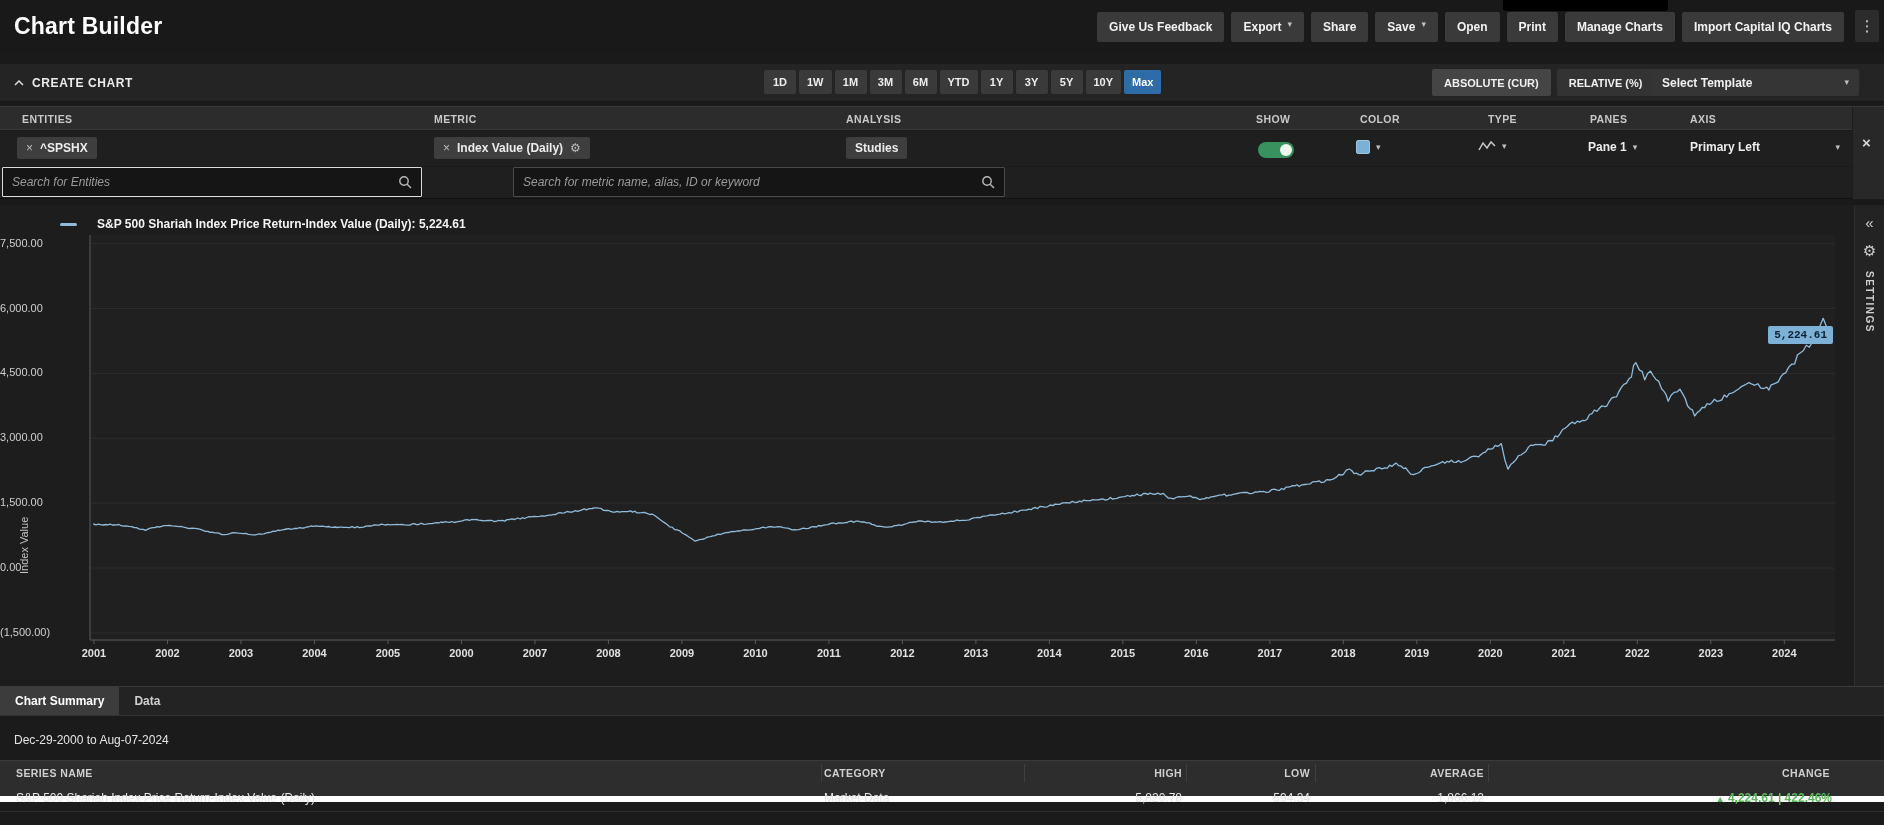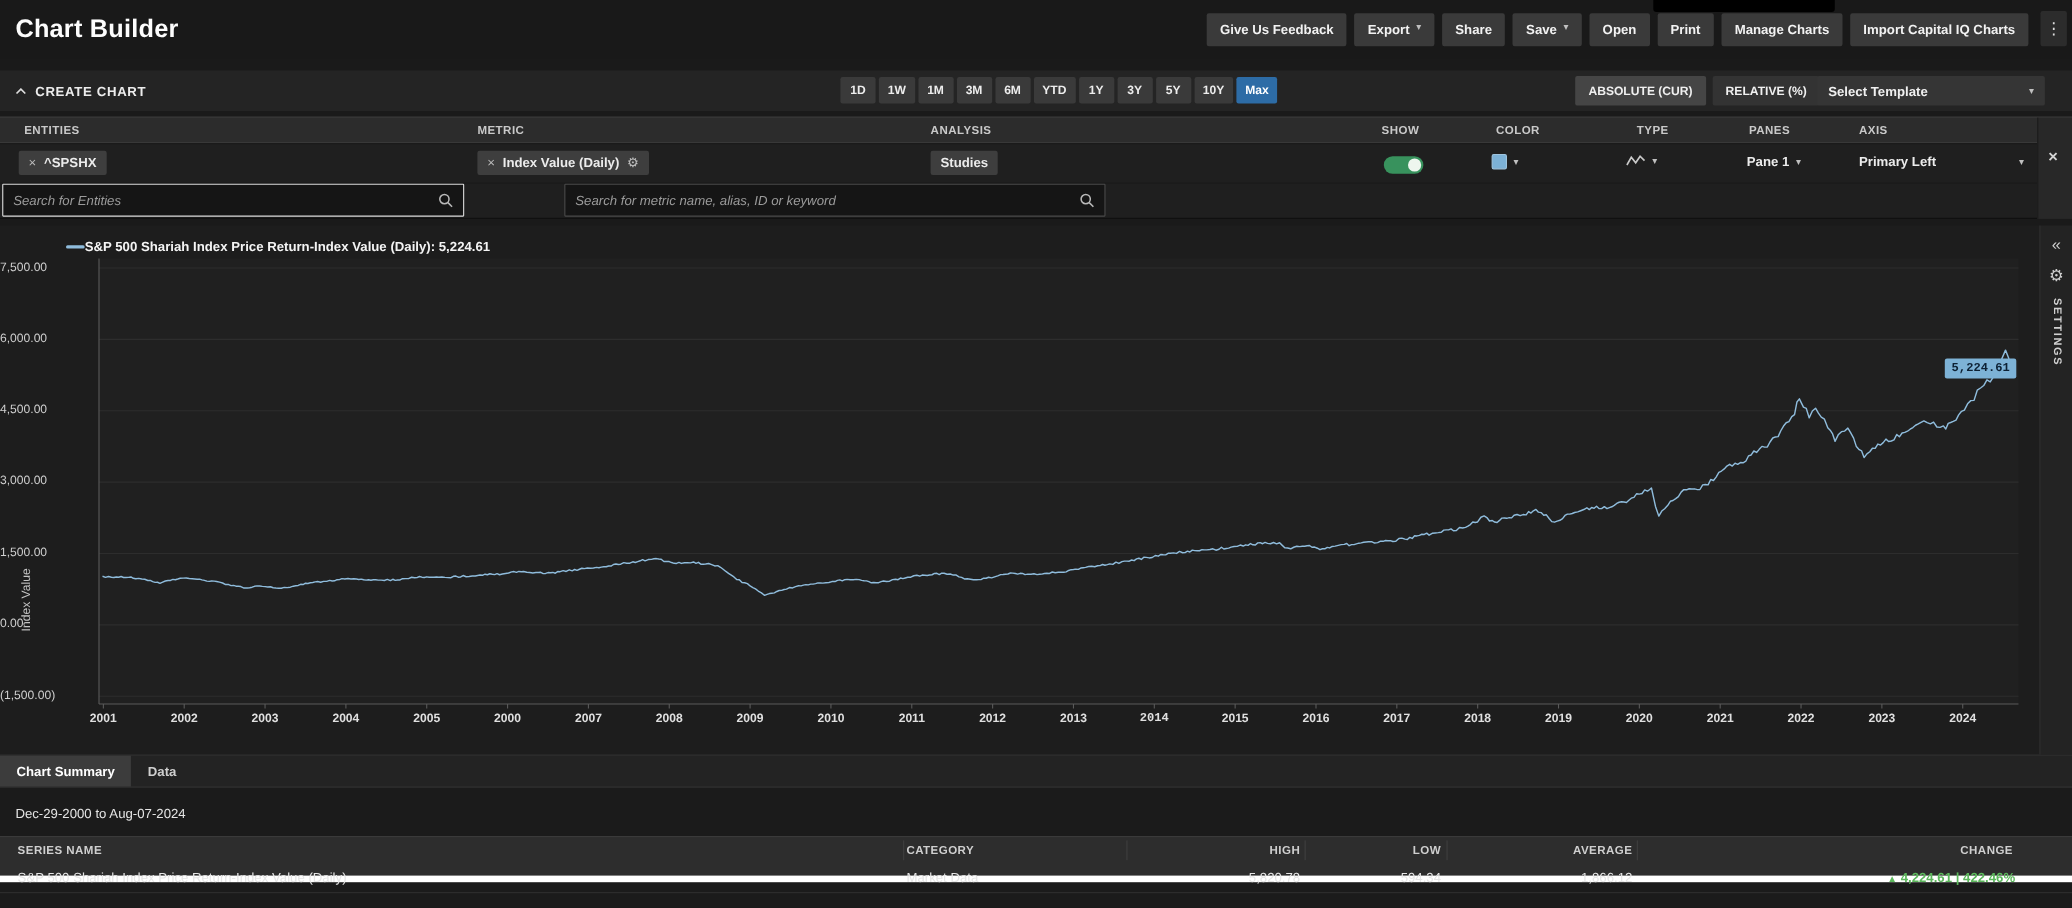--- a/index.html
+++ b/index.html
@@ -48,21 +48,21 @@
   .axis-ctl { width:150px; justify-content:space-between; }
   .search-row { position:absolute; top:167px; left:0; width:1852px; height:32px; background:#1f1f1f; border-bottom:1px solid #101010; }
   .search { position:absolute; top:0; height:30px; background:#151515; display:flex; align-items:center; padding:0 9px; border-radius:1px; }
   .search input { flex:1; background:transparent; border:none; outline:none; color:#dddddd; font-size:12px; font-style:italic; font-family:inherit; }
   .search input::placeholder { color:#9b9b9b; font-style:italic; }
   #entity-search { left:2px; width:420px; border:1px solid #dcdcdc; }
   #metric-search { left:513px; width:492px; border:1px solid #4a4a4a; }
   
   .chart-area { position:absolute; left:0; top:205px; width:100%; height:481px; background:#1d1d1d; }
   #plot-svg { position:absolute; left:0; top:0; }
-  .legend { position:absolute; left:60px; top:12px; display:flex; align-items:center; gap:0; font-size:12px; font-weight:bold; color:#f4f4f4; z-index:2; }
+  .legend { position:absolute; left:60px; top:12px; display:flex; align-items:center; gap:20px; font-size:12px; font-weight:bold; color:#f4f4f4; z-index:2; }
   .legend .swatch-line { width:17px; height:3px; background:#8fbcdc; border-radius:2px; }
   .ylab { position:absolute; left:18px; top:255px; height:170px; writing-mode:vertical-rl; transform:rotate(180deg); text-align:center; font-size:11px; color:#c4c4c4; z-index:2; }
   .ytick { position:absolute; left:0; width:82px; text-align:left; font-size:11px; color:#cfcfcf; }
   .xtick { position:absolute; top:442px; width:50px; text-align:center; font-size:11px; font-weight:bold; color:#e0e0e0; }
   .value-flag { position:absolute; background:#7db2d6; color:#0d2134; font-size:11px; font-weight:bold; padding:3px 6px; border-radius:2px; z-index:3; }
   .settings-rail { position:absolute; right:0; top:0; width:30px; height:100%; background:#232323; border-left:1px solid #2f2f2f; display:flex; flex-direction:column; align-items:center; padding-top:10px; gap:13px; z-index:4; }
   .rail-btn { background:none; border:none; color:#cfcfcf; font-size:15px; cursor:pointer; line-height:1; }
   .rail-label { writing-mode:vertical-rl; font-size:10px; font-weight:bold; letter-spacing:1.5px; color:#d0d0d0; }
   
   .summary { position:absolute; left:0; top:686px; width:100%; height:139px; background:#1b1b1b; border-top:1px solid #3a3a3a; }
@@ -274,21 +274,21 @@
       <div class="xtick" style="left: 289.445px;">2004</div>
       <div class="xtick" style="left: 362.938px;">2005</div>
       <div class="xtick" style="left: 436.43px;">2000</div>
       <div class="xtick" style="left: 509.922px;">2007</div>
       <div class="xtick" style="left: 583.414px;">2008</div>
       <div class="xtick" style="left: 656.907px;">2009</div>
       <div class="xtick" style="left: 730.399px;">2010</div>
       <div class="xtick" style="left: 803.891px;">2011</div>
       <div class="xtick" style="left: 877.383px;">2012</div>
       <div class="xtick" style="left: 950.876px;">2013</div>
-      <div class="xtick" style="left: 1024.37px; font-family: Liberation Mono, monospace;">2014</div>
+      <div class="xtick" style="left: 1024.37px;">2014</div>
       <div class="xtick" style="left: 1097.86px;">2015</div>
       <div class="xtick" style="left: 1171.35px;">2016</div>
       <div class="xtick" style="left: 1244.84px;">2017</div>
       <div class="xtick" style="left: 1318.34px;">2018</div>
       <div class="xtick" style="left: 1391.83px;">2019</div>
       <div class="xtick" style="left: 1465.32px;">2020</div>
       <div class="xtick" style="left: 1538.81px;">2021</div>
       <div class="xtick" style="left: 1612.31px;">2022</div>
       <div class="xtick" style="left: 1685.8px;">2023</div>
       <div class="xtick" style="left: 1759.29px;">2024</div>

